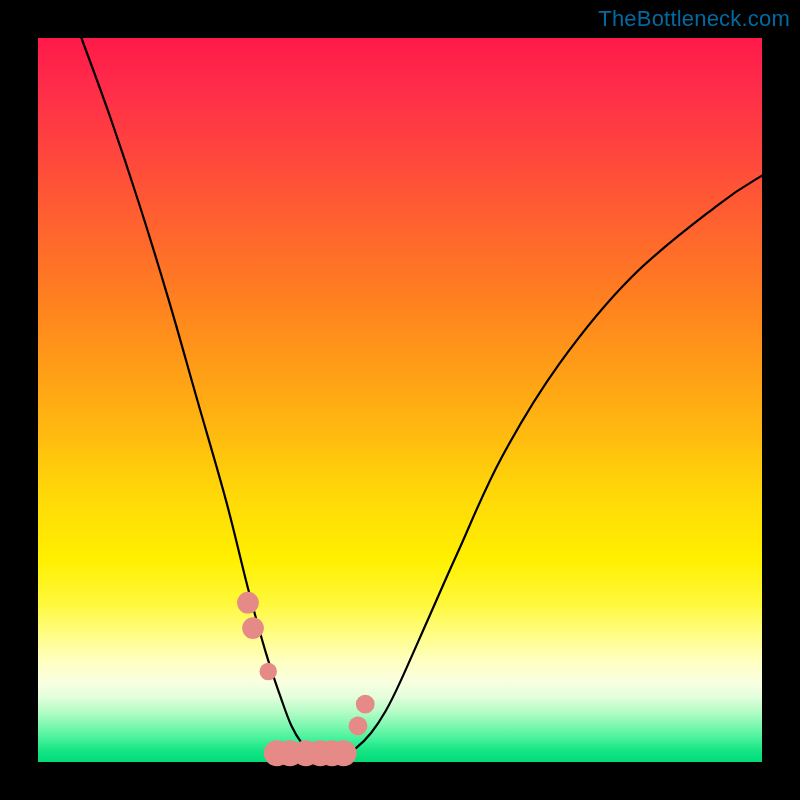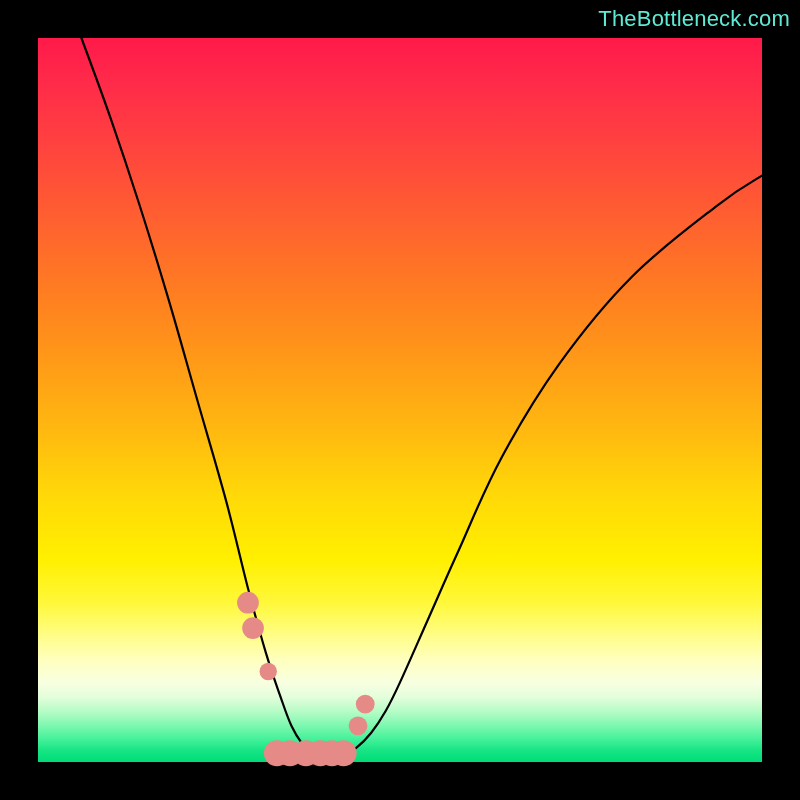--- a/index.html
+++ b/index.html
@@ -49,21 +49,21 @@
     left: 0;
     top: 0;
     width: 724px;
     height: 724px;
     overflow: visible;
   }
   .watermark {
     position: absolute;
     top: 6px;
     right: 10px;
-    color: #5eead4;
+    color: #0369a1;
     font-size: 22px;
     font-weight: 400;
     letter-spacing: 0.2px;
     user-select: none;
   }
 </style>
 </head>
 <body>
 
 <div class="frame">

